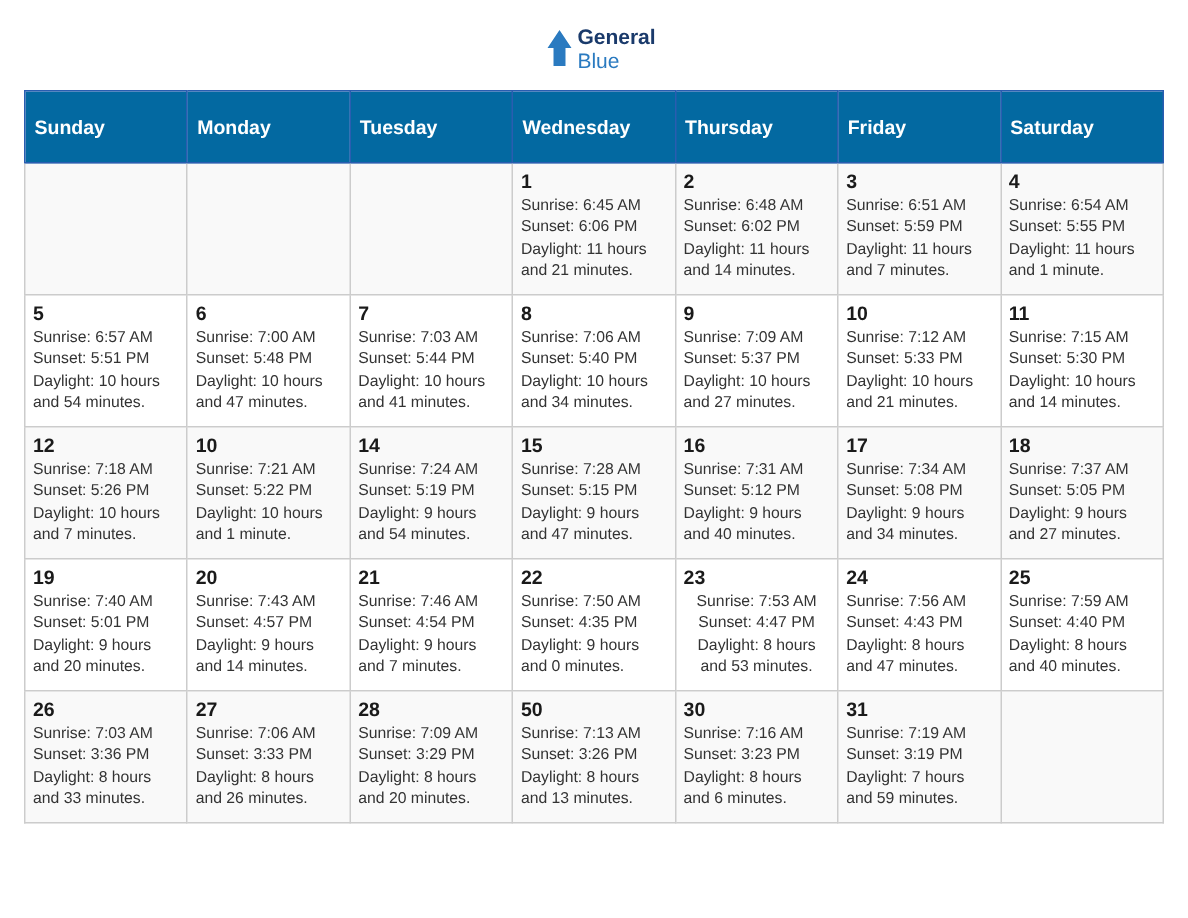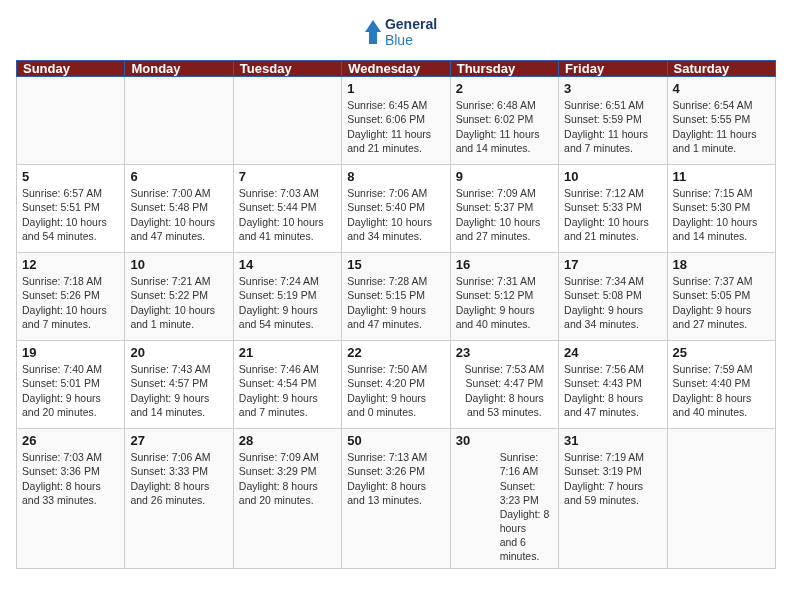--- a/index.html
+++ b/index.html
@@ -32,24 +32,24 @@
     .calendar-subtitle {
       font-size: 15px;
       color: #333;
     }
     table {
       width: 100%;
       border-collapse: collapse;
       table-layout: fixed;
     }
     thead tr th {
-      background-color: #7f1d1d;
+      background-color: #0369a1;
       color: #fff;
       text-align: left;
-      padding: 0 6px;
+      padding: 16px 6px;
       font-size: 13px;
       font-weight: bold;
       border: 1px solid #2a5db0;
     }
     tbody tr td {
       border: 1px solid #ccc;
       vertical-align: top;
       padding: 4px 5px;
       min-height: 80px;
       height: 88px;
@@ -261,21 +261,21 @@
         <td>
           <span class="day-number">21</span>
           <div class="day-info" style="white-space: pre-line;">Sunrise: 7:46 AM
 Sunset: 4:54 PM
 Daylight: 9 hours
 and 7 minutes.</div>
         </td>
         <td>
           <span class="day-number">22</span>
           <div class="day-info" style="white-space: pre-line;">Sunrise: 7:50 AM
-Sunset: 4:20 PM
+Sunset: 4:35 PM
 Daylight: 9 hours
 and 0 minutes.</div>
         </td>
         <td>
           <span class="day-number">23</span>
           <div class="day-info" style="white-space: pre-line; text-align: center;">Sunrise: 7:53 AM
 Sunset: 4:47 PM
 Daylight: 8 hours
 and 53 minutes.</div>
         </td>
@@ -318,21 +318,21 @@
         </td>
         <td>
           <span class="day-number">50</span>
           <div class="day-info" style="white-space: pre-line;">Sunrise: 7:13 AM
 Sunset: 3:26 PM
 Daylight: 8 hours
 and 13 minutes.</div>
         </td>
         <td>
           <span class="day-number">30</span>
-          <div class="day-info" style="white-space: pre-line; margin-left: 44px;">Sunrise: 7:16 AM
+          <div class="day-info" style="white-space: pre-line;">Sunrise: 7:16 AM
 Sunset: 3:23 PM
 Daylight: 8 hours
 and 6 minutes.</div>
         </td>
         <td>
           <span class="day-number">31</span>
           <div class="day-info" style="white-space: pre-line;">Sunrise: 7:19 AM
 Sunset: 3:19 PM
 Daylight: 7 hours
 and 59 minutes.</div>

